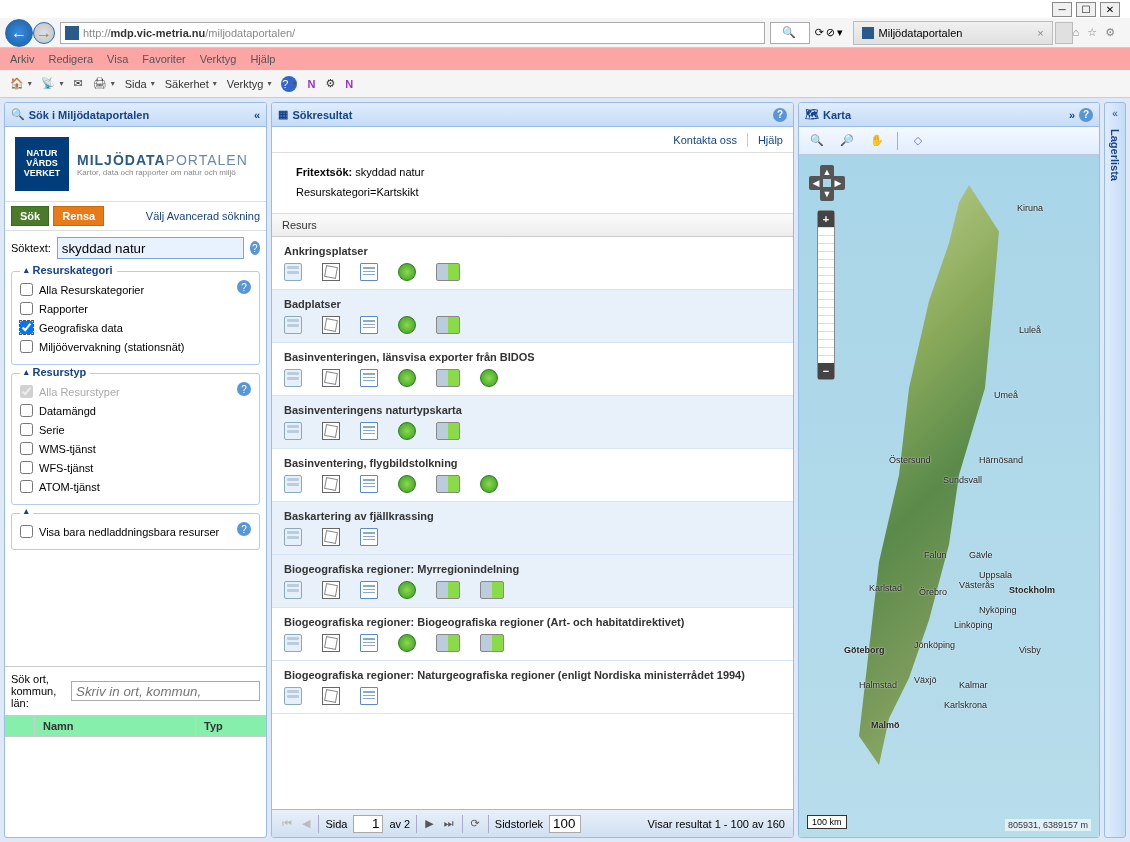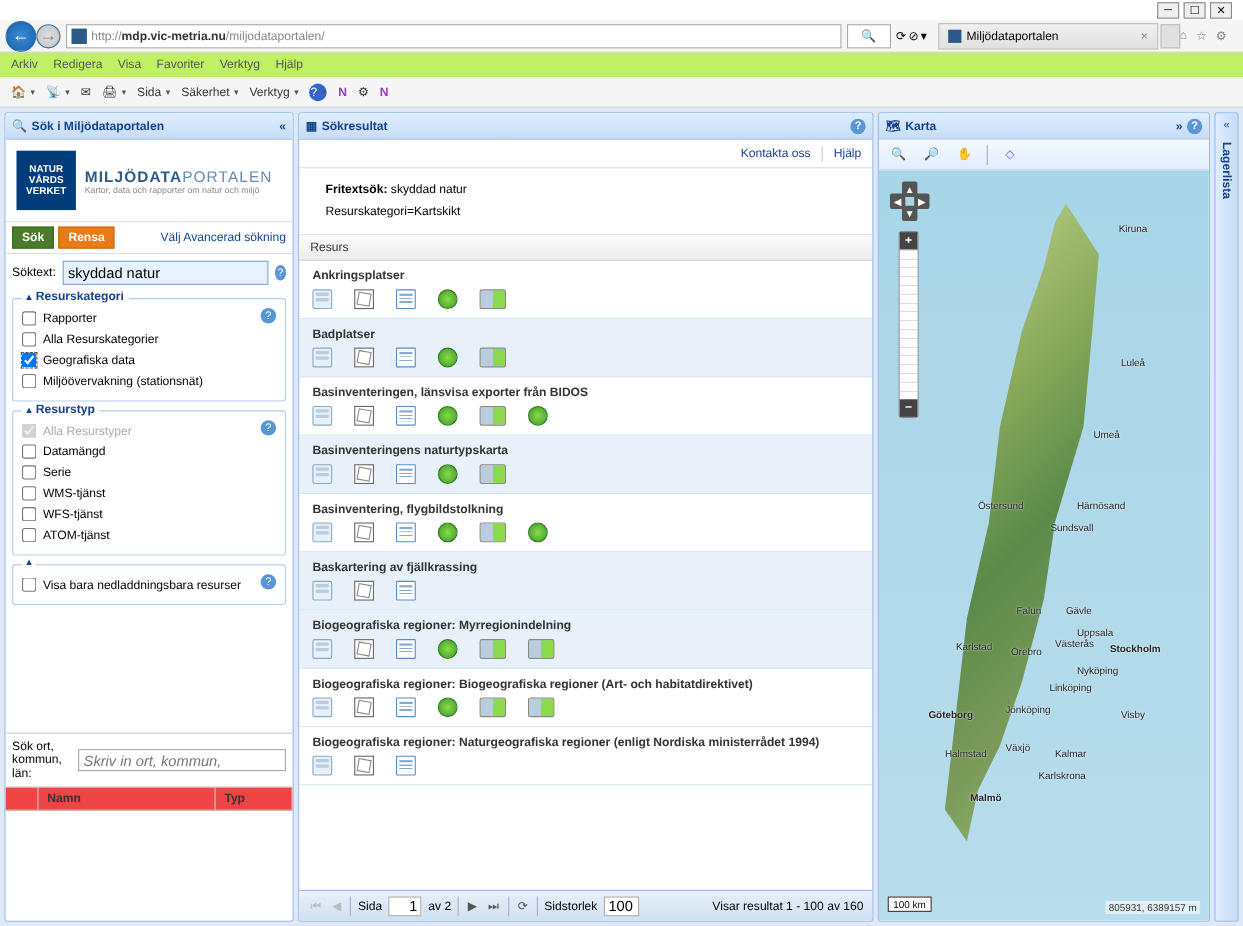--- a/index.html
+++ b/index.html
@@ -17,21 +17,21 @@
 .url-box .prot { color: #888; }
 .url-box .host { color: #333; font-weight: bold; }
 .url-box .path { color: #888; }
 .search-box { width: 40px; height: 22px; border: 1px solid #aaa; background: #fff; display: flex; align-items: center; justify-content: center; }
 .refresh-group { display: flex; align-items: center; gap: 2px; margin: 0 5px; }
 .tab { width: 200px; height: 24px; background: linear-gradient(#f0f0f0, #e0e0e0); border: 1px solid #bbb; display: flex; align-items: center; padding: 0 8px; gap: 5px; margin-left: 5px; }
 .tab-close { margin-left: auto; color: #888; cursor: pointer; }
 .top-icons { display: flex; gap: 8px; margin-left: auto; margin-right: 10px; color: #888; }
 
 
-.menu-bar { height: 22px; display: flex; align-items: center; padding: 0 10px; gap: 14px; background: #bef264; color: #555; }
+.menu-bar { height: 22px; display: flex; align-items: center; padding: 0 10px; gap: 14px; background: #fca5a5; color: #555; }
 .menu-bar span { cursor: pointer; }
 
 
 .toolbar { height: 28px; display: flex; align-items: center; padding: 0 10px; gap: 10px; background: #f5f5f5; border-bottom: 1px solid #ccc; }
 .tb-item { display: flex; align-items: center; gap: 2px; cursor: pointer; color: #333; }
 .tb-drop::after { content: "▾"; font-size: 8px; margin-left: 2px; color: #555; }
 
 
 .main { display: flex; height: calc(842px - 18px - 30px - 22px - 28px); background: #dfe8f6; padding: 4px; gap: 4px; }
 .panel { background: #fff; border: 1px solid #99bbe8; border-radius: 3px; display: flex; flex-direction: column; overflow: hidden; }
@@ -57,21 +57,21 @@
 .fieldset { border: 1px solid #b5cde8; border-radius: 3px; margin-bottom: 8px; padding: 8px; position: relative; }
 .fieldset-title { position: absolute; top: -8px; left: 8px; background: #fff; padding: 0 4px; font-weight: bold; color: #15428b; display: flex; align-items: center; gap: 4px; }
 .collapse-tri { font-size: 9px; cursor: pointer; }
 .check-row { display: flex; align-items: center; gap: 6px; padding: 3px 0; }
 .check-row input { cursor: pointer; }
 .check-row.disabled { color: #aaa; }
 .check-row.dashed input { outline: 1px dashed #555; }
 .ort-row { padding: 6px; display: flex; align-items: center; gap: 6px; border-top: 1px solid #ccc; }
 .ort-row input { flex: 1; height: 20px; border: 1px solid #aaa; padding: 0 4px; color: #999; font-style: italic; }
 .mini-table { border-top: 1px solid #ccc; }
-.mini-table-header { display: flex; background: #ef4444; border-bottom: 1px solid #ccc; }
+.mini-table-header { display: flex; background: #86efac; border-bottom: 1px solid #ccc; }
 .mini-table-header div { padding: 4px 8px; border-right: 1px solid #ccc; font-weight: bold; color: #333; }
 
 
 .center { flex: 1; }
 .center-top-links { height: 26px; display: flex; align-items: center; justify-content: flex-end; padding: 0 10px; gap: 10px; border-bottom: 1px solid #ddd; }
 .center-top-links span { color: #15428b; cursor: pointer; }
 .link-sep { width: 1px; height: 14px; background: #ccc; }
 .search-desc { padding: 10px 24px; border-bottom: 1px solid #ddd; line-height: 1.8; }
 .resurs-head { background: linear-gradient(#fafafa, #ededed); padding: 5px 10px; border-bottom: 1px solid #ccc; color: #333; position: relative; }
 .result-list { flex: 1; overflow-y: auto; position: relative; }
@@ -213,25 +213,25 @@
         <div class="fieldset-title">
             <span class="collapse-tri">▴</span>
             <span>Resurskategori</span>
           </div>
         <div style="float:right;">
             <span class="help-icon">?</span>
           </div>
         <div id="cat-items">
             <div class="check-row">
               <input type="checkbox" style="">
+              <span>Alla Resurskategorier</span>
+            </div>
+            <div class="check-row">
+              <input type="checkbox" style="">
               <span>Rapporter</span>
-            </div>
-            <div class="check-row">
-              <input type="checkbox" style="">
-              <span>Alla Resurskategorier</span>
             </div>
             <div class="check-row dashed">
               <input type="checkbox" checked="" style="">
               <span>Geografiska data</span>
             </div>
             <div class="check-row">
               <input type="checkbox" style="">
               <span>Miljöövervakning (stationsnät)</span>
             </div>
           </div>
@@ -442,38 +442,38 @@
       <span class="map-tool" style="color:#66c;">◇</span>
     </div>
     <div class="map-area">
       <div class="sweden"></div>
       <div id="city-labels">
           <span class="city-label" style="top: 48px; left: 170px; padding-left: 48px;">Kiruna</span>
           <span class="city-label" style="top: 170px; left: 220px;">Luleå</span>
           <span class="city-label" style="top: 235px; left: 195px;">Umeå</span>
           <span class="city-label" style="top: 300px; left: 90px;">Östersund</span>
           <span class="city-label" style="top: 300px; left: 180px;">Härnösand</span>
-          <span class="city-label" style="top: 320px; left: 156px;">Sundsvall</span>
+          <span class="city-label" style="top: 320px; left: 144px;">Sundsvall</span>
           <span class="city-label" style="top: 395px; left: 125px;">Falun</span>
           <span class="city-label" style="top: 395px; left: 170px;">Gävle</span>
           <span class="city-label" style="top: 415px; left: 180px;">Uppsala</span>
           <span class="city-label" style="top: 425px; left: 160px;">Västerås</span>
           <span class="city-label" style="top: 430px; left: 210px; font-weight: bold;">Stockholm</span>
           <span class="city-label" style="top: 428px; left: 70px;">Karlstad</span>
           <span class="city-label" style="top: 432px; left: 120px;">Örebro</span>
           <span class="city-label" style="top: 450px; left: 180px;">Nyköping</span>
           <span class="city-label" style="top: 465px; left: 155px;">Linköping</span>
           <span class="city-label" style="top: 490px; left: 45px; font-weight: bold;">Göteborg</span>
           <span class="city-label" style="top: 485px; left: 115px; text-align: center;">Jönköping</span>
           <span class="city-label" style="top: 490px; left: 220px;">Visby</span>
           <span class="city-label" style="top: 525px; left: 60px;">Halmstad</span>
           <span class="city-label" style="top: 520px; left: 115px;">Växjö</span>
           <span class="city-label" style="top: 525px; left: 160px;">Kalmar</span>
           <span class="city-label" style="top: 545px; left: 145px;">Karlskrona</span>
-          <span class="city-label" style="top: 565px; left: 83px; font-weight: bold;">Malmö</span>
+          <span class="city-label" style="top: 565px; left: 72px; font-weight: bold;">Malmö</span>
         </div>
       <div class="pan-ctrl">
         <div class="pan-n">▲</div>
         <div class="pan-s">▼</div>
         <div class="pan-e">▶</div>
         <div class="pan-w">◀</div>
       </div>
       <div class="zoom-slider" style="display:flex;flex-direction:column;">
         <div class="zoom-plus">+</div>
         <div class="zoom-track"></div>

